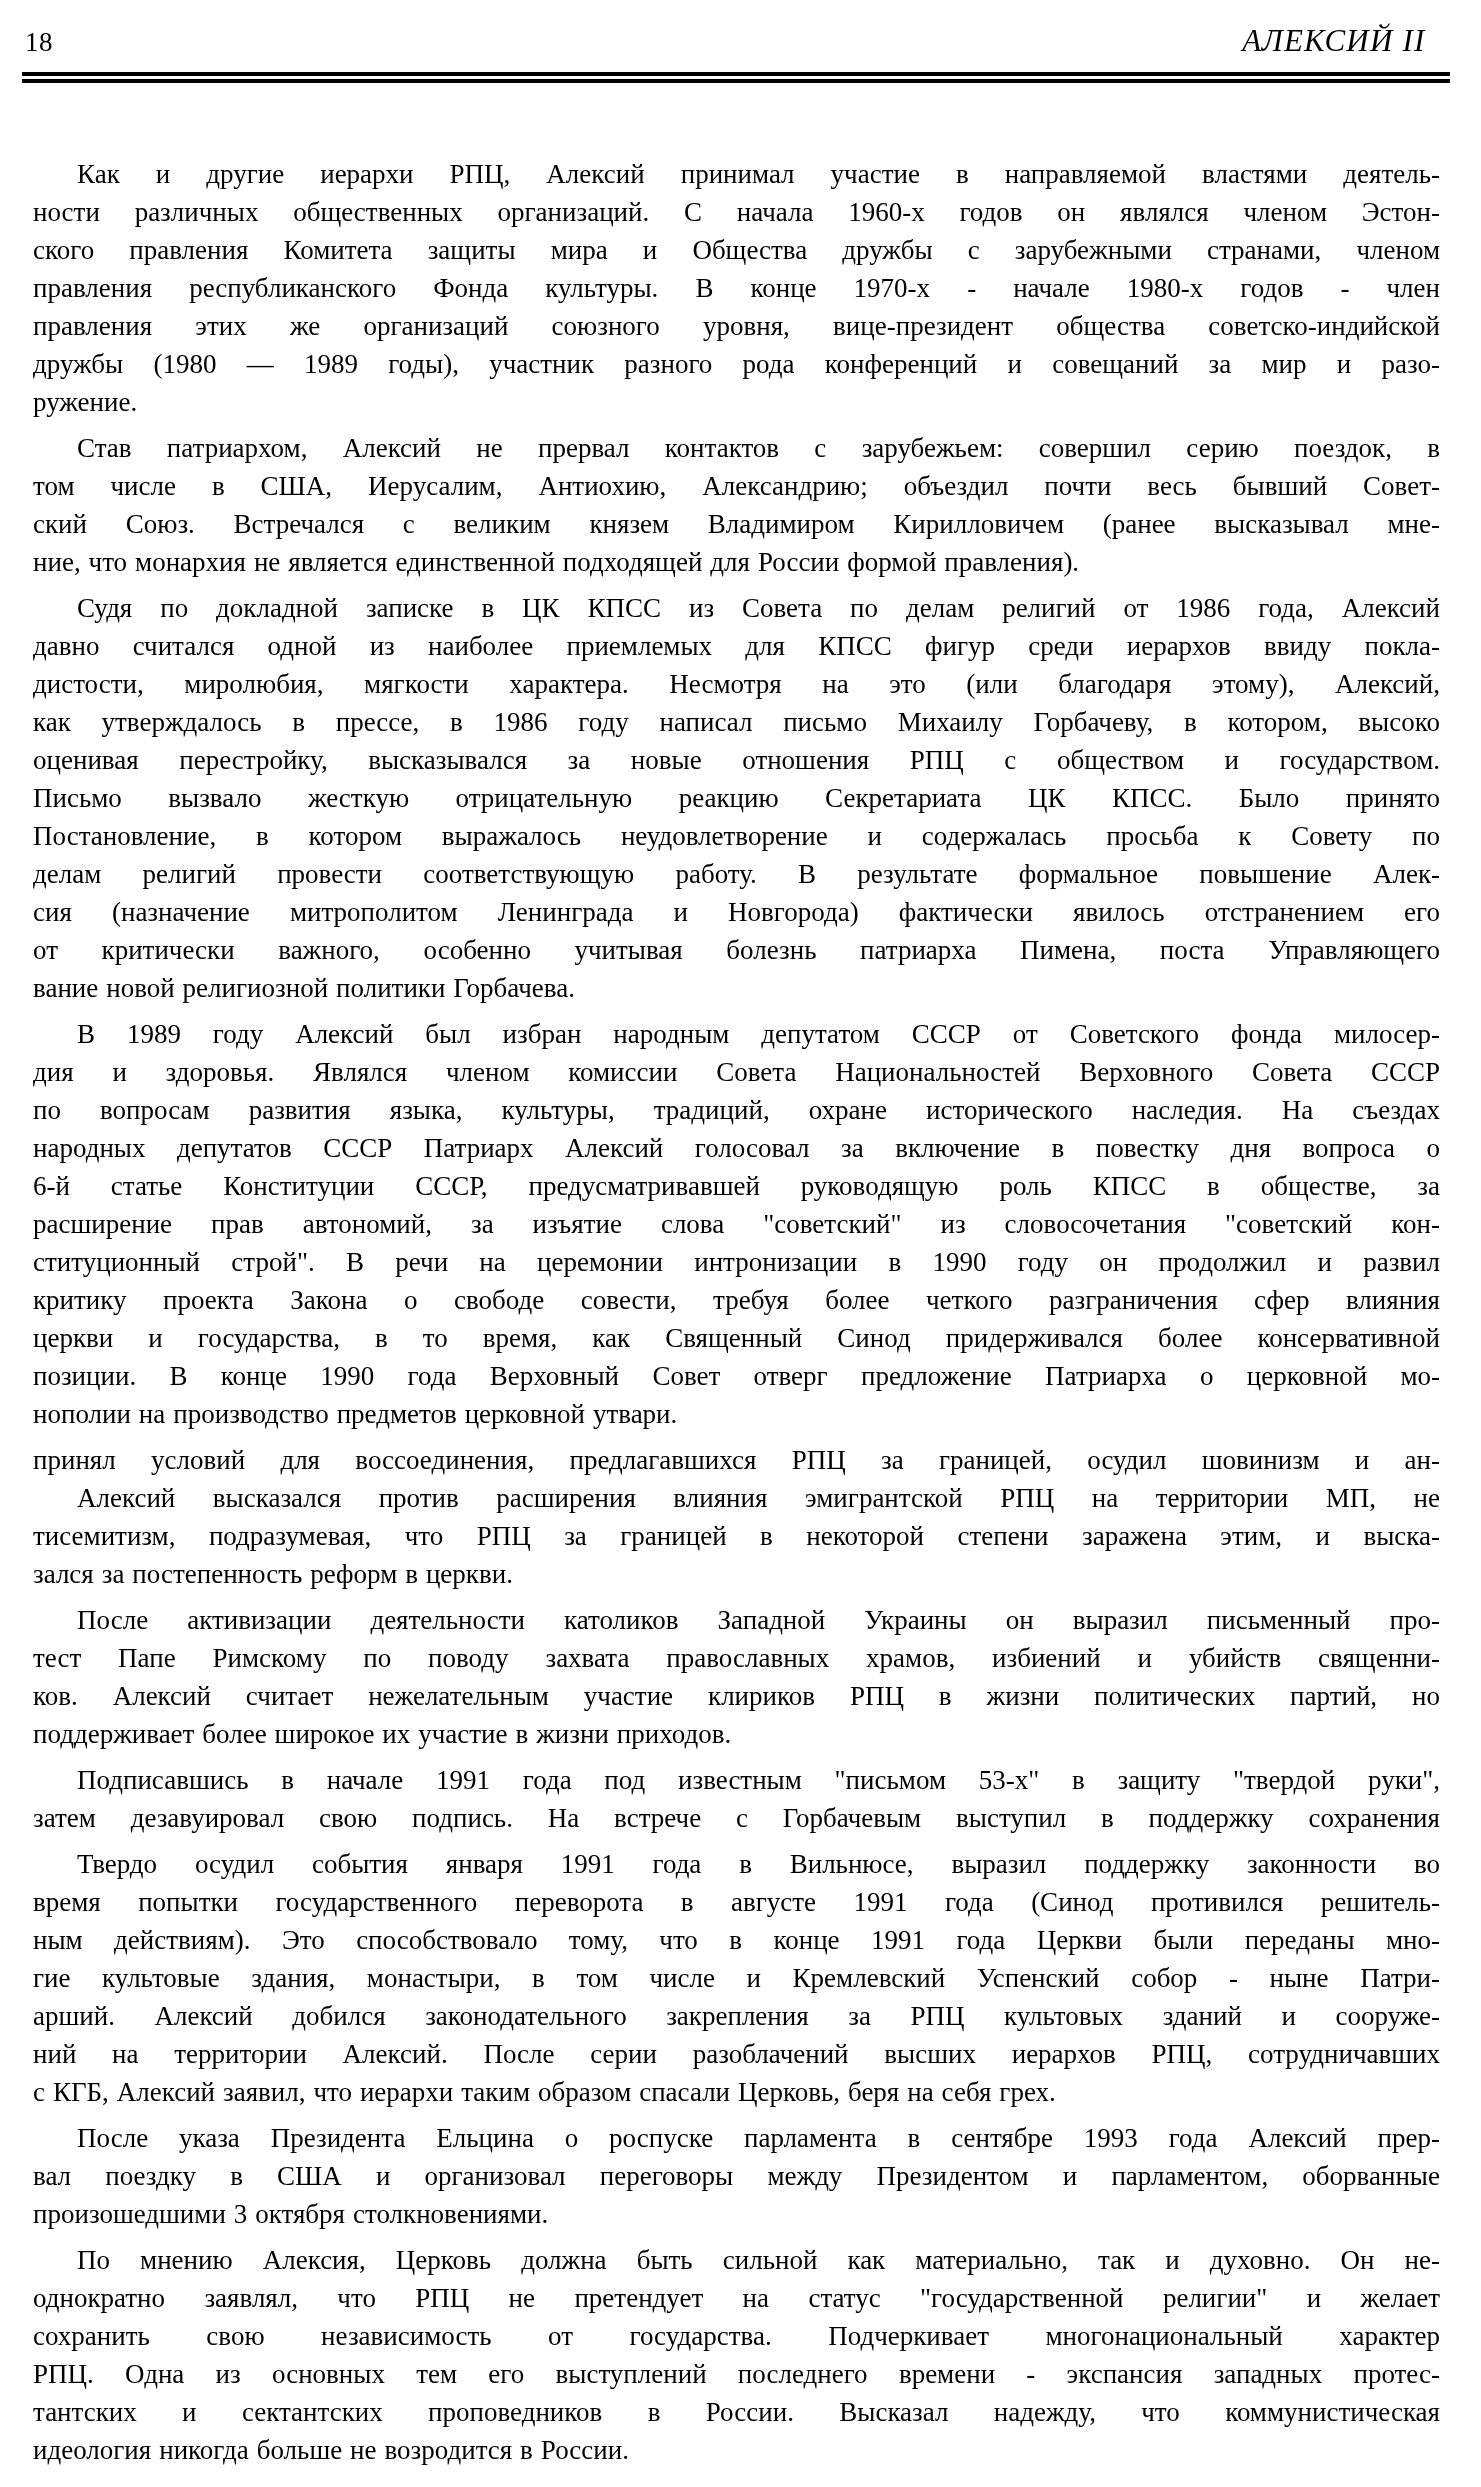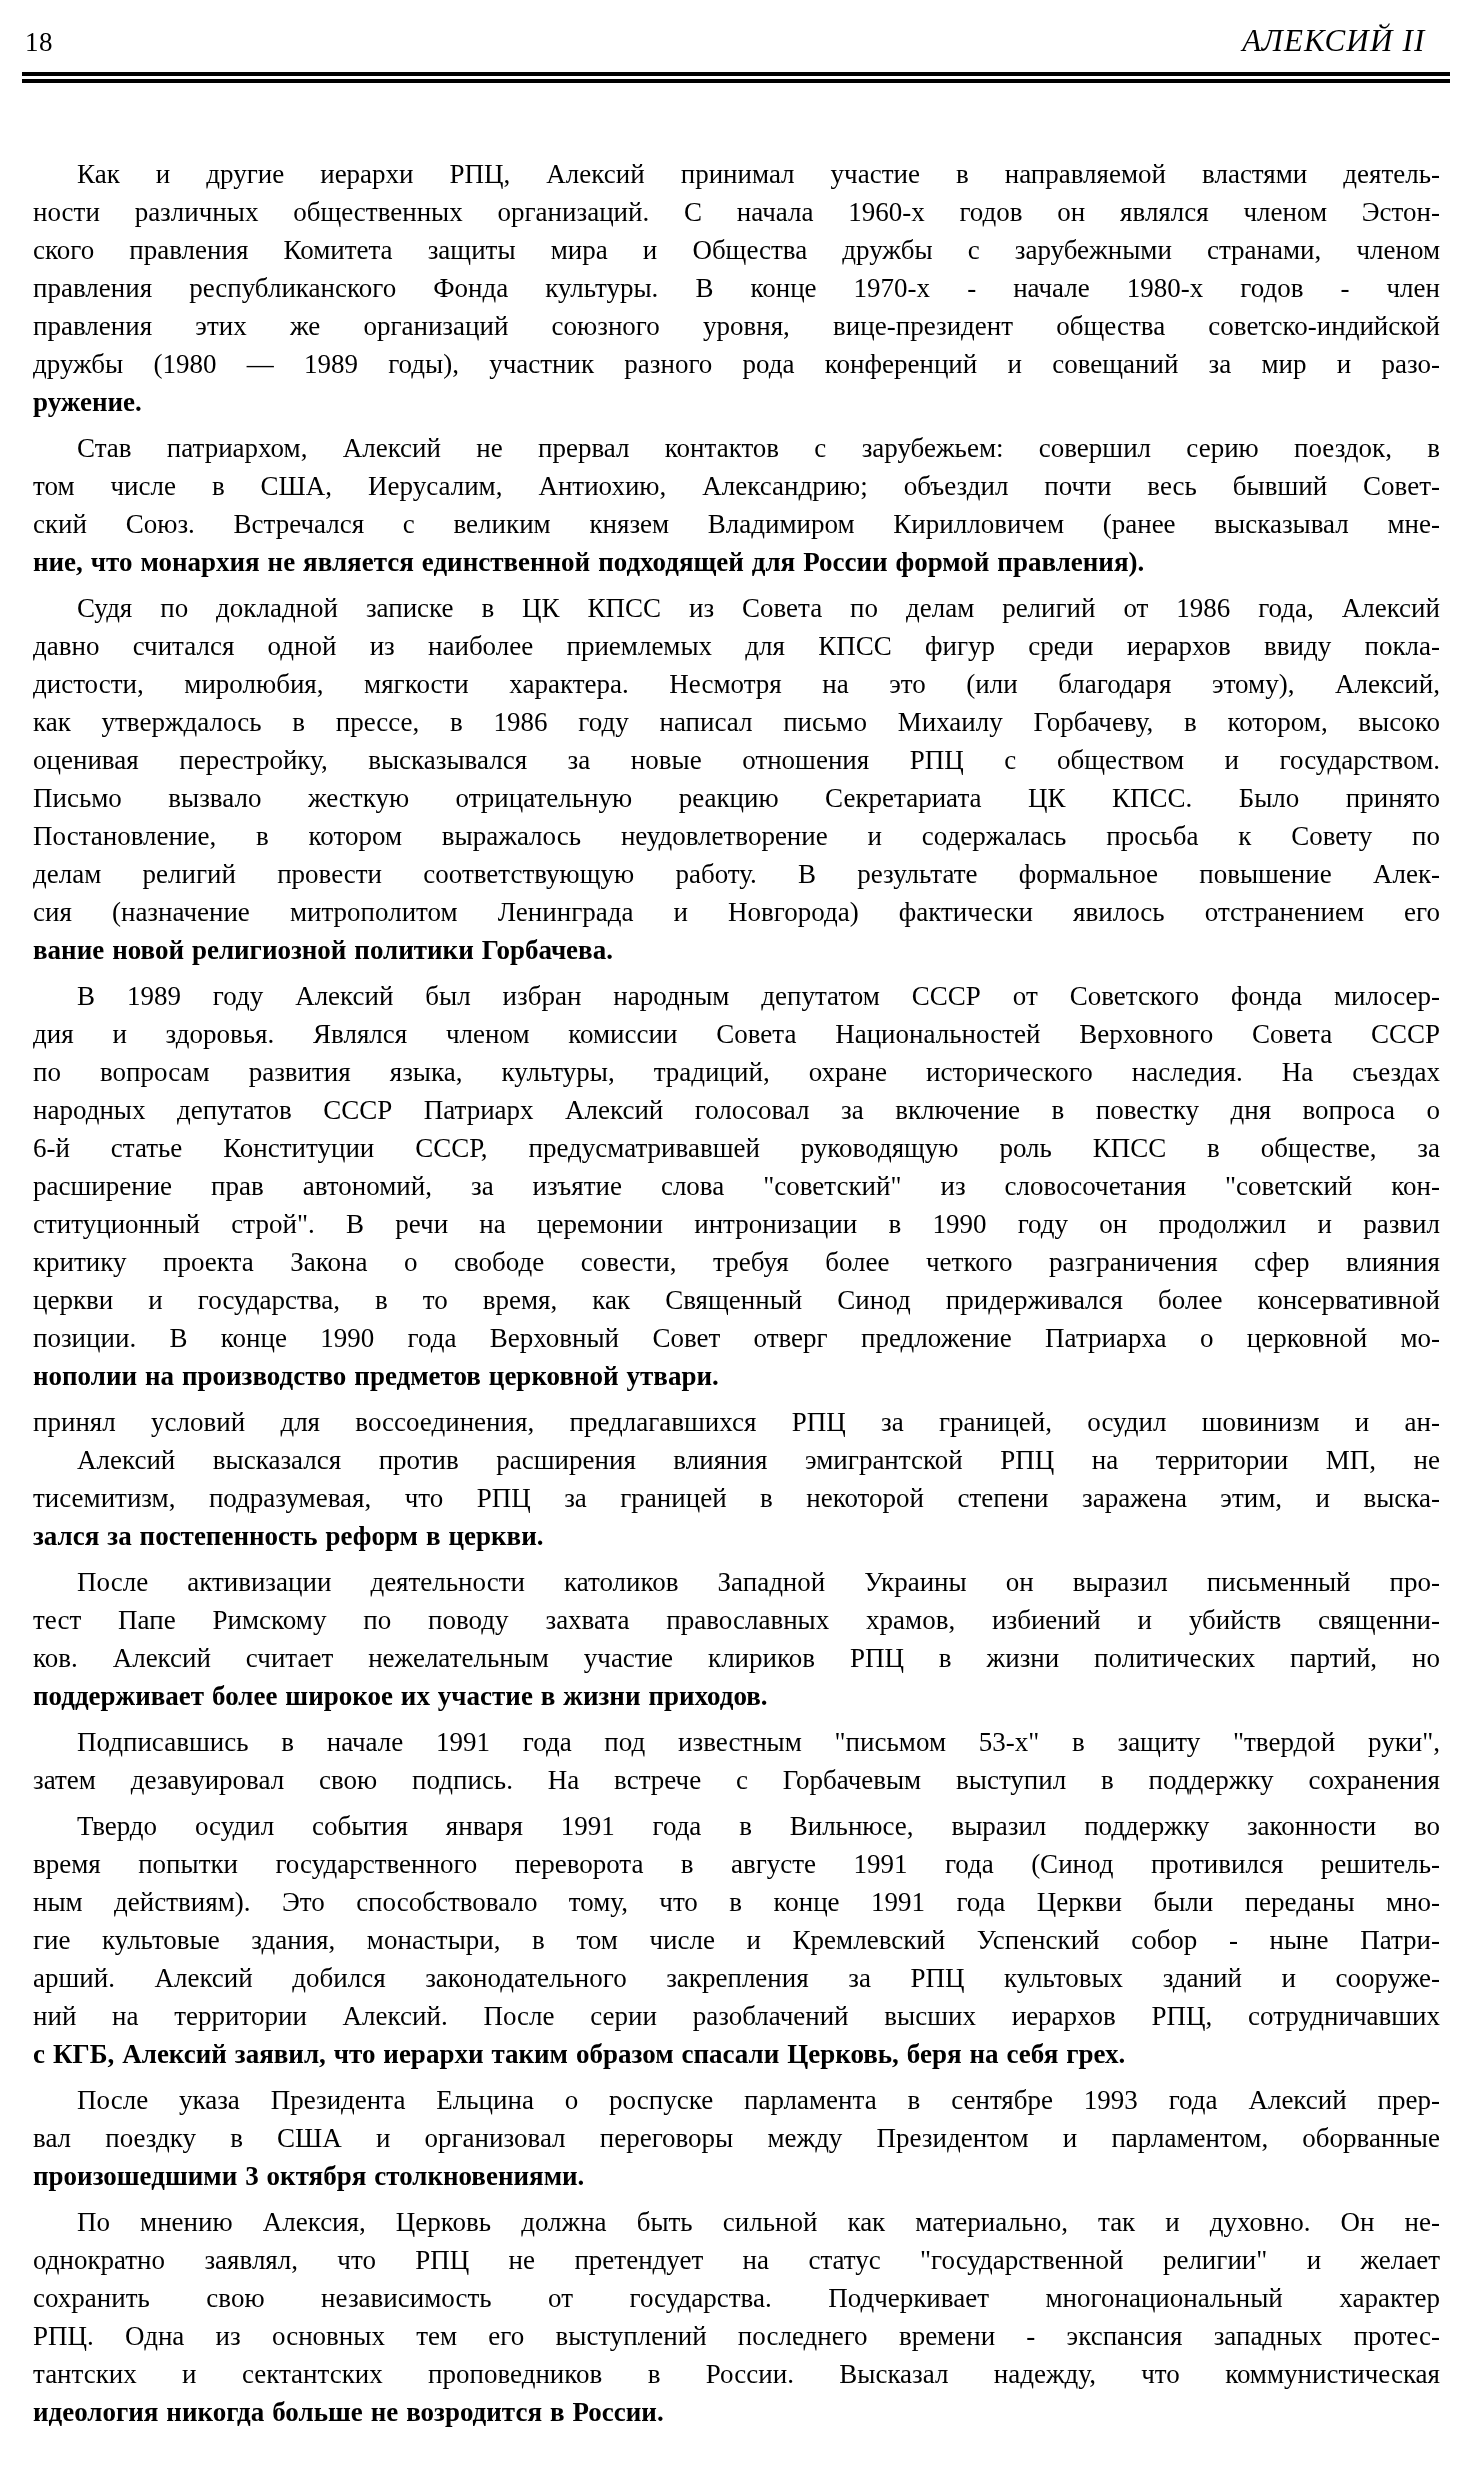--- a/index.html
+++ b/index.html
@@ -57,21 +57,21 @@
   }
   .para { margin: 8px; padding: 0; }
   .line {
     font-size: 27px;
     line-height: 38px;
     text-align: justify;
     text-align-last: justify;
     word-spacing: 1.2px;
   }
   .line--indent { text-indent: 44px; }
-  .line--end { text-align-last: left; font-weight: bold; }
+  .line--end { text-align-last: left; }
 </style>
 </head>
 <body>
 
 <div class="page">
   <div class="page-header">
     <span class="page-number">18</span>
     <span class="running-title">АЛЕКСИЙ II</span>
   </div>
 
@@ -96,20 +96,21 @@
       <div class="para">
         <div class="line line--indent">Судя по докладной записке в ЦК КПСС из Совета по делам религий от 1986 года, Алексий</div>
         <div class="line">давно считался одной из наиболее приемлемых для КПСС фигур среди иерархов ввиду покла-</div>
         <div class="line">дистости, миролюбия, мягкости характера. Несмотря на это (или благодаря этому), Алексий,</div>
         <div class="line">как утверждалось в прессе, в 1986 году написал письмо Михаилу Горбачеву, в котором, высоко</div>
         <div class="line">оценивая перестройку, высказывался за новые отношения РПЦ с обществом и государством.</div>
         <div class="line">Письмо вызвало жесткую отрицательную реакцию Секретариата ЦК КПСС. Было принято</div>
         <div class="line">Постановление, в котором выражалось неудовлетворение и содержалась просьба к Совету по</div>
         <div class="line">делам религий провести соответствующую работу. В результате формальное повышение Алек-</div>
         <div class="line">сия (назначение митрополитом Ленинграда и Новгорода) фактически явилось отстранением его</div>
+        <div class="line">от критически важного, особенно учитывая болезнь патриарха Пимена, поста Управляющего</div>
         <div class="line line--end">вание новой религиозной политики Горбачева.</div>
       </div>
       <div class="para">
         <div class="line line--indent">В 1989 году Алексий был избран народным депутатом СССР от Советского фонда милосер-</div>
         <div class="line">дия и здоровья. Являлся членом комиссии Совета Национальностей Верховного Совета СССР</div>
         <div class="line">по вопросам развития языка, культуры, традиций, охране исторического наследия. На съездах</div>
         <div class="line">народных депутатов СССР Патриарх Алексий голосовал за включение в повестку дня вопроса о</div>
         <div class="line">6-й статье Конституции СССР, предусматривавшей руководящую роль КПСС в обществе, за</div>
         <div class="line">расширение прав автономий, за изъятие слова "советский" из словосочетания "советский кон-</div>
         <div class="line">ституционный строй". В речи на церемонии интронизации в 1990 году он продолжил и развил</div>

